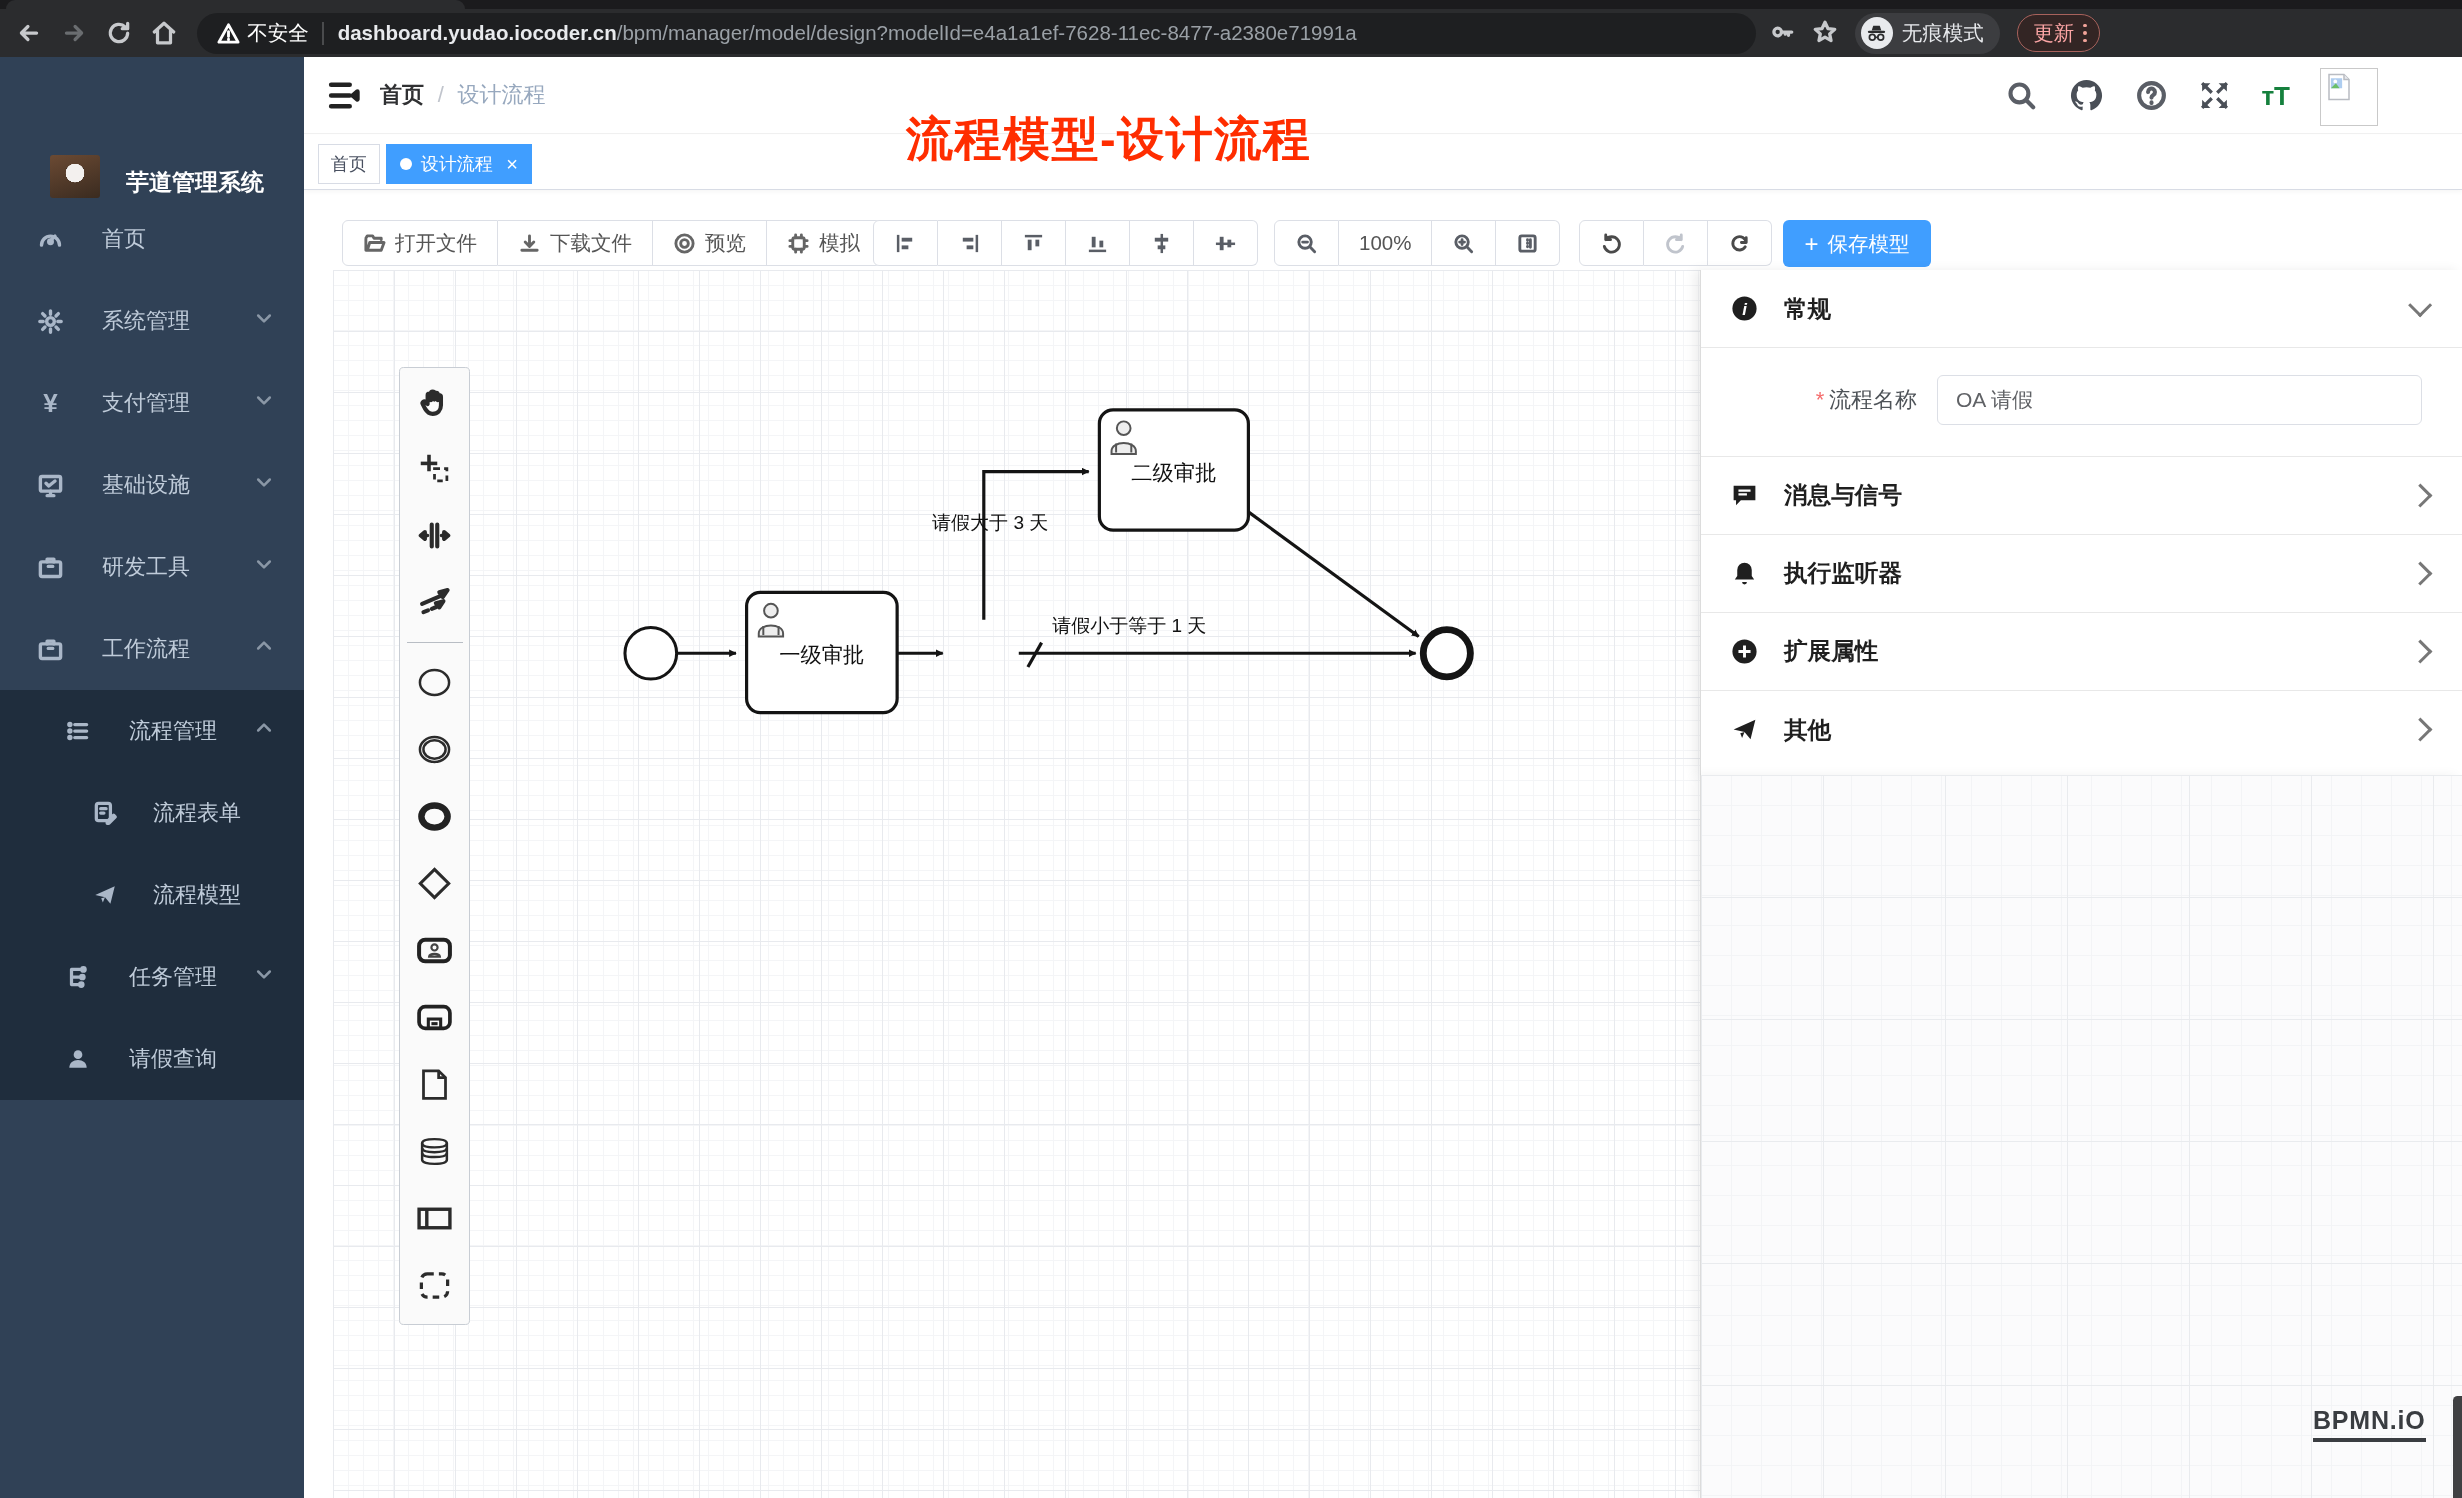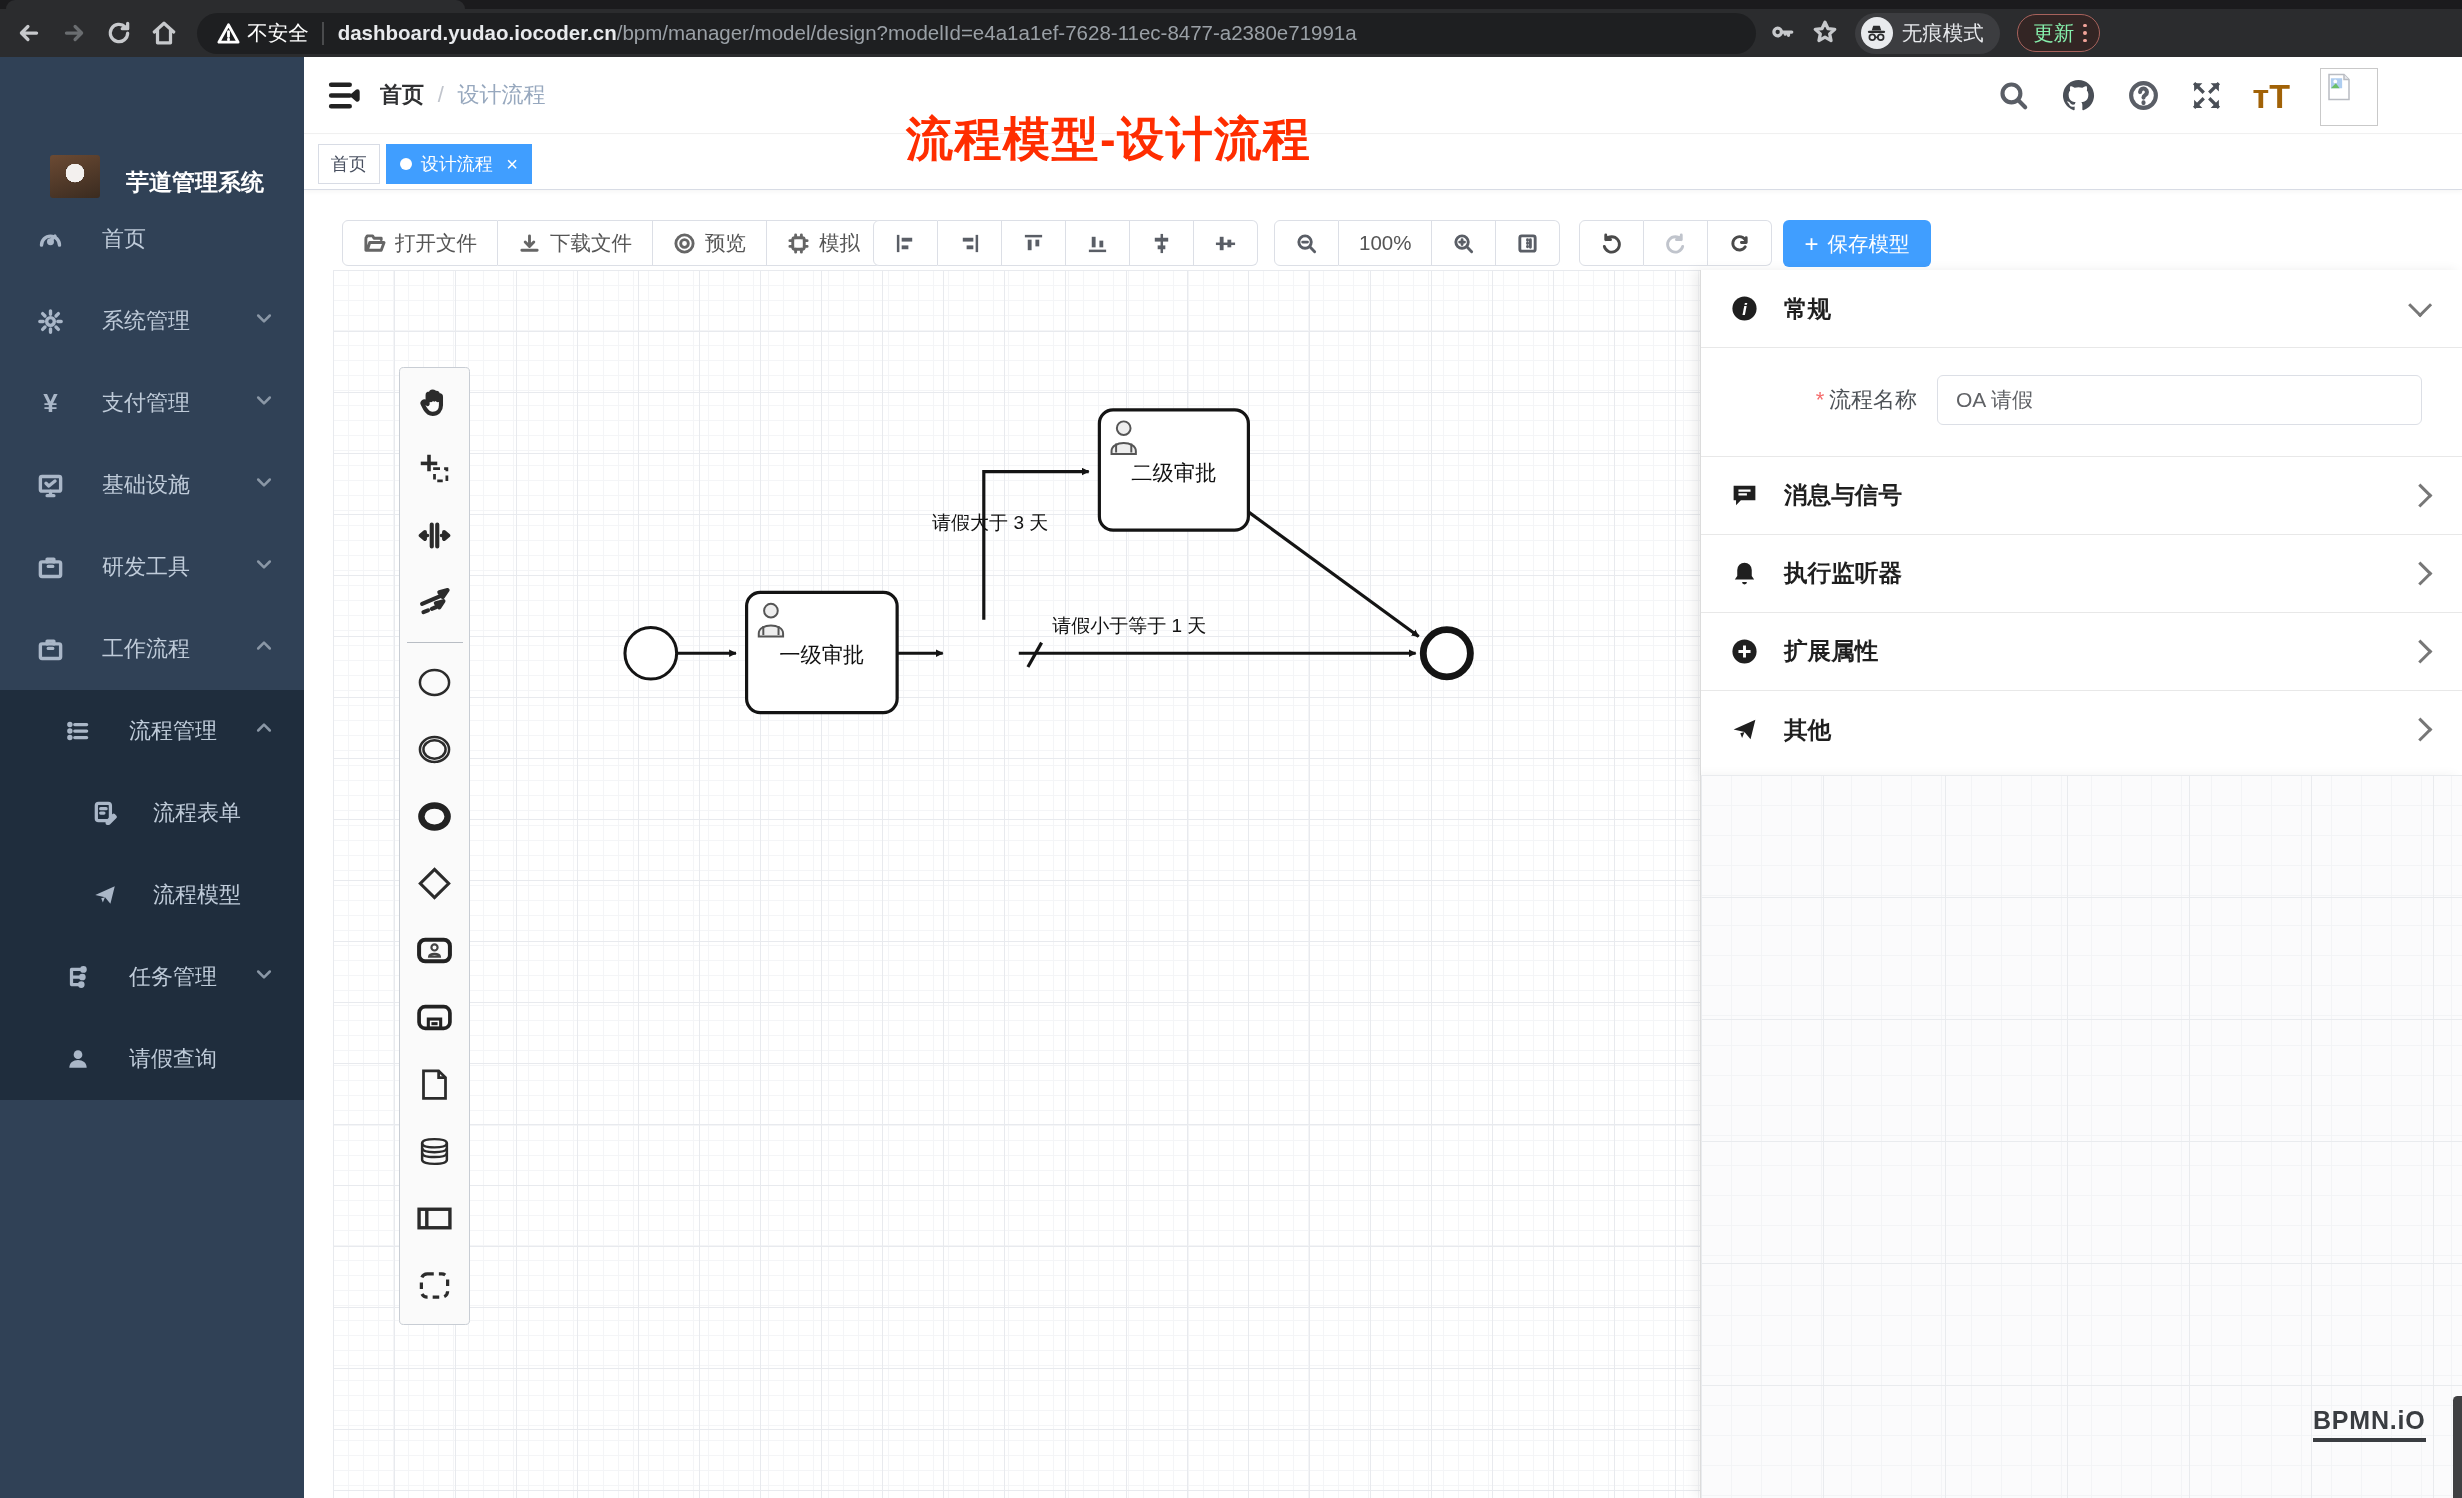--- a/index.html
+++ b/index.html
@@ -16,21 +16,21 @@
   .nav-ic svg { display:block; }
   .urlbar { display:flex; align-items:center; height:41px; background:#1e1f21; border-radius:21px;
     margin-left:16.7px; padding:0 20px; width:1559px; color:#9aa0a6; font-size:20.5px; }
   .urlbar .sec { display:flex; align-items:center; gap:7.6px; color:#ffffff; }
   .urlbar .div { width:1.5px; height:23px; background:#4a4b4d; margin:0 13.7px; }
   .urlbar .host { color:#e8eaed; font-weight:bold; }
   .urlbar .path { color:#9aa0a6; white-space:nowrap; overflow:hidden; }
   .chrome-right { display:flex; align-items:center; margin-left:13.7px; gap:16.7px; }
   .incog { display:flex; align-items:center; gap:9px; background:#3c3d40; border-radius:21px; height:41px; padding:0 16.7px 0 6px; color:#e8eaed; font-size:20.5px; }
   .incog .face { width:32px; height:32px; border-radius:50%; background:#e8eaed; display:flex; align-items:center; justify-content:center; }
-  .updatepill { display:flex; align-items:center; gap:9px; border:1.5px solid #a8625c; background:#332524; color:#86efac; border-radius:20px; height:38px; padding:0 12px 0 15px; font-size:20.5px; }
+  .updatepill { display:flex; align-items:center; gap:9px; border:1.5px solid #a8625c; background:#332524; color:#fca5a5; border-radius:20px; height:38px; padding:0 12px 0 15px; font-size:20.5px; }
   .kebab { display:inline-flex; flex-direction:column; gap:3.8px; }
   .kebab i { width:3.8px; height:3.8px; border-radius:50%; background:#f2a399; }
 
   
   .sidebar { position:absolute; left:0; top:57px; width:304px; height:1441px; background:#304156; color:#bfcbd9; }
   .logo-row { display:flex; align-items:flex-end; height:141px; padding-left:50px; gap:26px; }
   .logo-img { width:50px; height:43px; border-radius:3px; background:
       radial-gradient(circle at 50% 42%, #f3f0ee 26%, transparent 27%),
       radial-gradient(circle at 38% 34%, #2d2621 6%, transparent 7%),
       radial-gradient(circle at 62% 34%, #2d2621 6%, transparent 7%),
@@ -345,21 +345,21 @@
               <path d="M12 2a10 10 0 0 0-3.2 19.5c.5.1.7-.2.7-.5v-1.8c-2.8.6-3.4-1.2-3.4-1.2-.5-1.2-1.1-1.5-1.1-1.5-.9-.6.1-.6.1-.6 1 .1 1.5 1 1.5 1 .9 1.5 2.4 1.1 3 .8.1-.6.4-1.1.6-1.3-2.2-.3-4.6-1.1-4.6-5 0-1.1.4-2 1-2.7-.1-.3-.4-1.3.1-2.7 0 0 .8-.3 2.8 1a9.5 9.5 0 0 1 5 0c2-1.3 2.8-1 2.8-1 .5 1.4.2 2.4.1 2.7.6.7 1 1.6 1 2.7 0 3.9-2.4 4.7-4.6 5 .4.3.7.9.7 1.9v2.7c0 .3.2.6.7.5A10 10 0 0 0 12 2z"></path>
             </svg></span>
         <span><svg class="lin" width="33" height="33" viewBox="0 0 24 24" stroke-width="2.2">
               <circle cx="12" cy="12" r="9"></circle>
               <path d="M9.5 9.5a2.5 2.5 0 1 1 3.8 2.1c-.8.5-1.3 1-1.3 1.9M12 17v.5"></path>
             </svg></span>
         <span><svg width="33" height="33" viewBox="0 0 24 24" fill="#4a4f57">
               <path d="M3 3h6L3 9zM21 3v6l-6-6zM3 21v-6l6 6zM21 21h-6l6-6z"></path>
               <path d="M3 3l7 7M21 3l-7 7M3 21l7-7M21 21l-7-7" stroke="#4a4f57" stroke-width="2.4"></path>
             </svg></span>
-        <span style="font-size:34px;font-weight:bold;color:#a16207">ᴛT</span>
+        <span style="font-size:26px;font-weight:bold;color:#15803d">ᴛT</span>
         <span class="avatar-box">
           <svg width="30" height="30" viewBox="0 0 24 24">
               <path d="M4 2h12l4 4v16H4z" fill="#fff" stroke="#b9bcc2" stroke-width="1.2"></path>
               <path d="M16 2v4h4" fill="#e8eaee" stroke="#b9bcc2" stroke-width="1.2"></path>
               <rect x="5.5" y="5" width="9" height="8" fill="#aecdf0"></rect>
               <circle cx="9" cy="7.5" r="1.5" fill="#fff"></circle>
               <path d="m5.5 13 4-4 3 4z" fill="#6abf69"></path>
             </svg>
         </span>
       </div>

